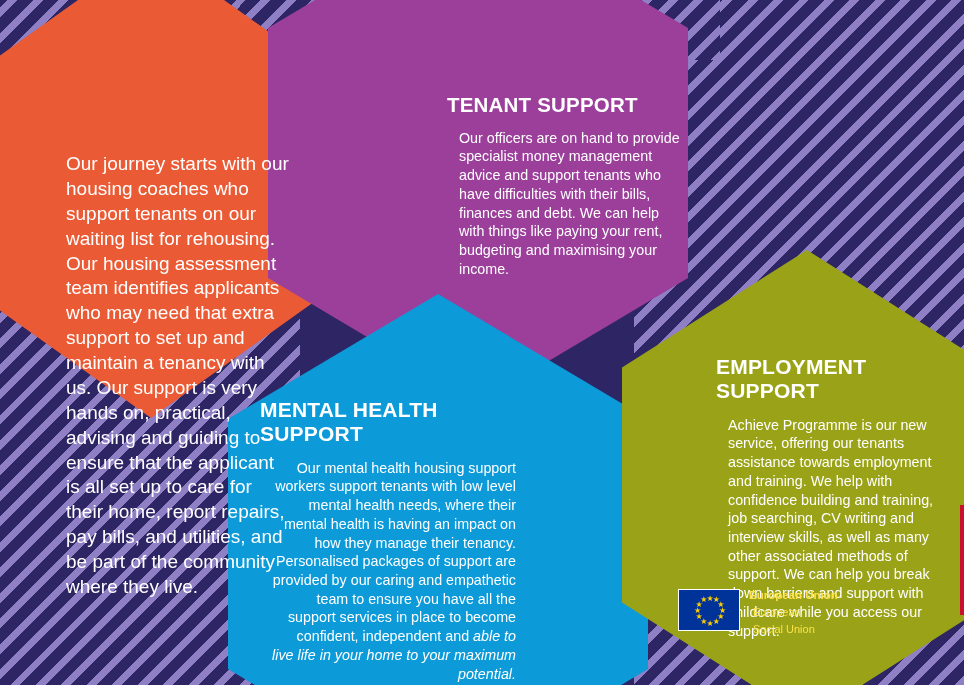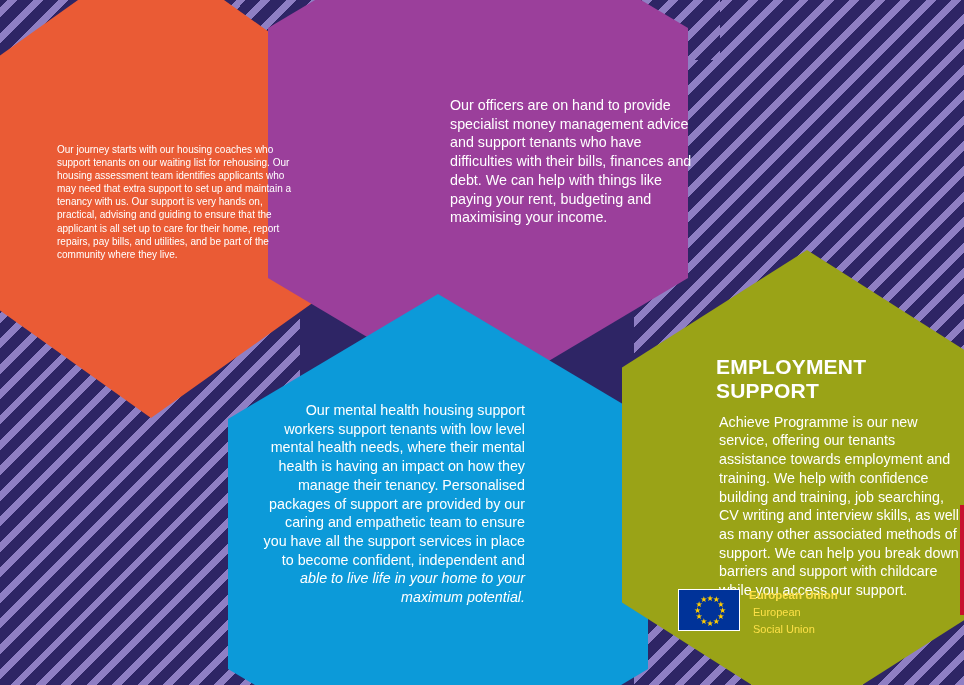--- a/index.html
+++ b/index.html
@@ -48,37 +48,37 @@
   .card-title {
     color: #ffffff;
     font-weight: bold;
     letter-spacing: 0.2px;
     line-height: 1.16;
     margin: 0 0 9px 0;
   }
   .card-body {
     color: #ffffff;
     line-height: 1.31;
-    margin: 3px;
+    margin: 12px;
   }
   .card-body .italic {
     font-style: italic;
   }
 
   
   #hex-housing {
     left: -14px; top: -52px; width: 330px; height: 470px;
     background: #ea5b35;
   }
   #housing-content {
     position: absolute;
     left: 54px; top: 140px; width: 248px;
   }
   #housing-content .card-title { font-size: 21px; }
-  #housing-content .card-body { font-size: 10px; }
+  #housing-content .card-body { font-size: 19px; }
 
   
   #hex-tenant {
     left: 268px; top: -97px; width: 420px; height: 500px;
     background: #9b3f9b;
   }
   #tenant-content {
     position: absolute;
     left: 447px; top: 93px; width: 248px;
   }
@@ -169,24 +169,26 @@
   <div class="hex" id="hex-mental"></div>
   <div class="hex" id="hex-employment"></div>
 
   <div id="edge-sliver"></div>
 
   <div id="housing-content">
     <p class="card-body">Our journey starts with our housing coaches who support tenants on our waiting list for rehousing. Our housing assessment team identifies applicants who may need that extra support to set up and maintain a tenancy with us. Our support is very hands on, practical, advising and guiding to ensure that the applicant is all set up to care for their home, report repairs, pay bills, and utilities, and be part of the community where they live.</p>
   </div>
 
   <div id="tenant-content">
+    <h2 class="card-title">TENANT SUPPORT</h2>
     <p class="card-body">Our officers are on hand to provide specialist money management advice and support tenants who have difficulties with their bills, finances and debt. We can help with things like paying your rent, budgeting and maximising your income.</p>
   </div>
 
   <div id="mental-content">
+    <h2 class="card-title">MENTAL HEALTH SUPPORT</h2>
     <p class="card-body"><span>Our mental health housing support workers support tenants with low level mental health needs, where their mental health is having an impact on how they manage their tenancy. Personalised packages of support are provided by our caring and empathetic team to ensure you have all the support services in place to become confident, independent and </span><span class="italic">able to live life in your home to your maximum potential.</span></p>
   </div>
 
   <div id="employment-content">
     <h2 class="card-title">EMPLOYMENT SUPPORT</h2>
     <p class="card-body">Achieve Programme is our new service, offering our tenants assistance towards employment and training. We help with confidence building and training, job searching, CV writing and interview skills, as well as many other associated methods of support. We can help you break down barriers and support with childcare while you access our support.</p>
   </div>
 
   <div id="eu-logo-block">
     <div id="eu-flag">

